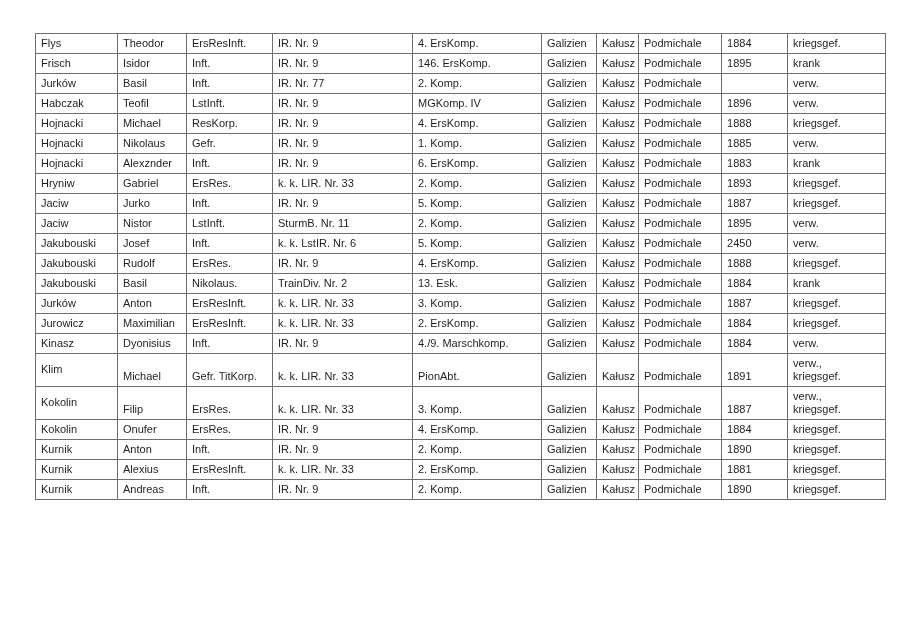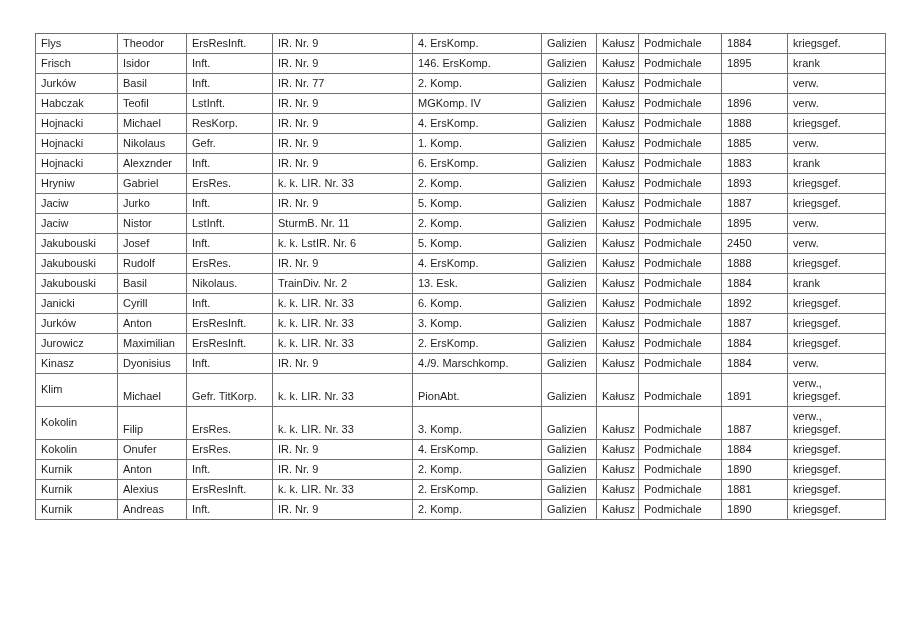--- a/index.html
+++ b/index.html
@@ -205,32 +205,20 @@
           <td class="col-rank">Nikolaus.</td>
           <td class="col-unit">TrainDiv. Nr. 2</td>
           <td class="col-company">13. Esk.</td>
           <td class="col-region">Galizien</td>
           <td class="col-district">Kałusz</td>
           <td class="col-place">Podmichale</td>
           <td class="col-birth_year">1884</td>
           <td class="col-status">krank</td>
         </tr>
         <tr>
-          <td class="col-surname">Janicki</td>
-          <td class="col-first_name">Cyrill</td>
-          <td class="col-rank">Inft.</td>
-          <td class="col-unit">k. k. LIR. Nr. 33</td>
-          <td class="col-company">6. Komp.</td>
-          <td class="col-region">Galizien</td>
-          <td class="col-district">Kałusz</td>
-          <td class="col-place">Podmichale</td>
-          <td class="col-birth_year">1892</td>
-          <td class="col-status">kriegsgef.</td>
-        </tr>
-        <tr>
           <td class="col-surname">Jurków</td>
           <td class="col-first_name">Anton</td>
           <td class="col-rank">ErsResInft.</td>
           <td class="col-unit">k. k. LIR. Nr. 33</td>
           <td class="col-company">3. Komp.</td>
           <td class="col-region">Galizien</td>
           <td class="col-district">Kałusz</td>
           <td class="col-place">Podmichale</td>
           <td class="col-birth_year">1887</td>
           <td class="col-status">kriegsgef.</td>

